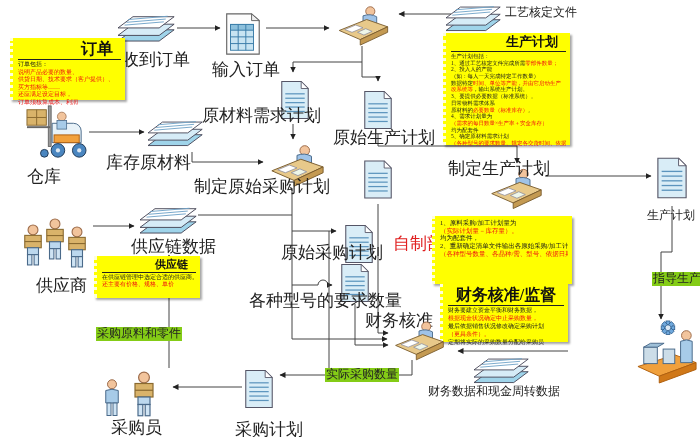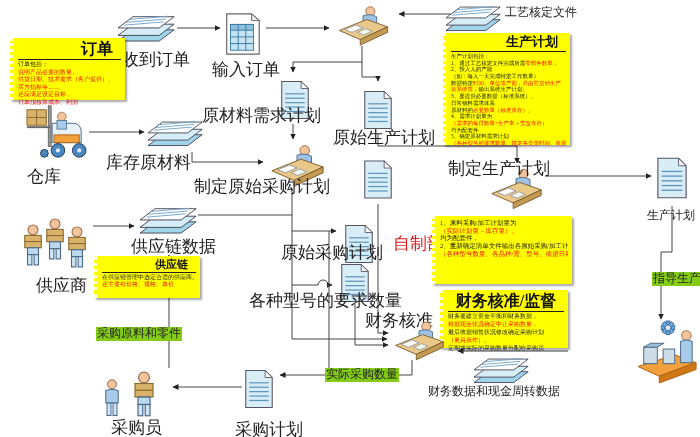--- a/index.html
+++ b/index.html
@@ -293,21 +293,21 @@
   <div class="note n-purch" style="left:432px;top:216px;width:140px;height:68px">
     <div class="note-body">
         <div class="note-line"><span class="seg-k">1、原料采购/加工计划量为</span></div>
         <div class="note-line"><span class="seg-r">（实际计划量－库存量）。</span></div>
         <div class="note-line"><span class="seg-k">均为配套件，</span></div>
         <div class="note-line"><span class="seg-k">2、重新确定清单文件输出各原始采购/加工计划</span></div>
         <div class="note-line"><span class="seg-r">（各种型号数量、各品种/需、型号、依据日期）。</span></div>
       </div>
   </div>
 
-  <div class="note n-fin" style="left:440px;top:290px;width:128px;height:58px">
+  <div class="note n-fin" style="left:440px;top:284px;width:128px;height:58px">
     <div class="note-title center">财务核准/监督</div>
     <div class="note-body">
         <div class="note-line"><span class="seg-k">财务要建立资金平衡和财务数据，</span></div>
         <div class="note-line"><span class="seg-r">根据现金状况确定中止采购数量，</span></div>
         <div class="note-line"><span class="seg-k">最后依据销售状况修改确定采购计划</span></div>
         <div class="note-line"><span class="seg-r">（更具条件）。</span></div>
         <div class="note-line"><span class="seg-k">定期将实际的采购数量分配给采购员</span></div>
       </div>
   </div>
 

